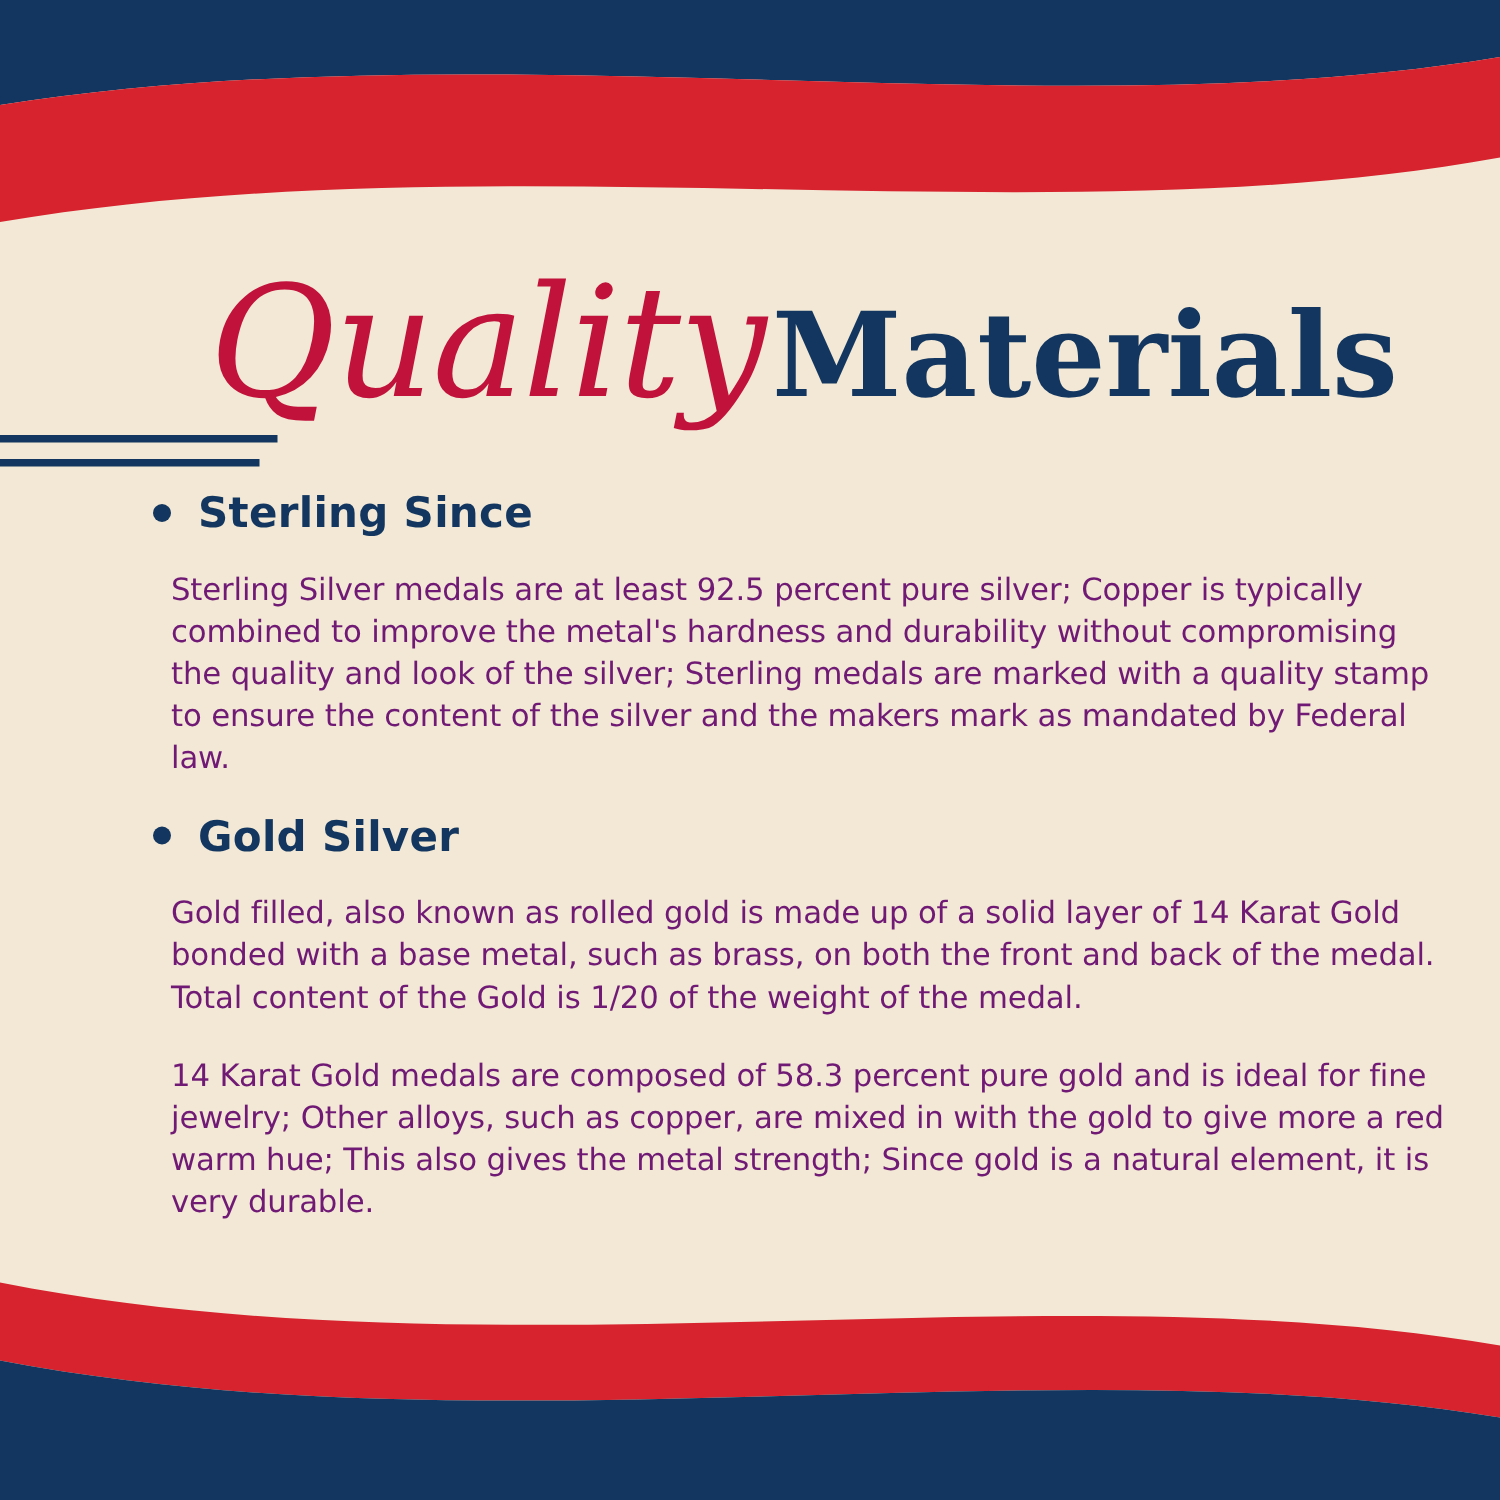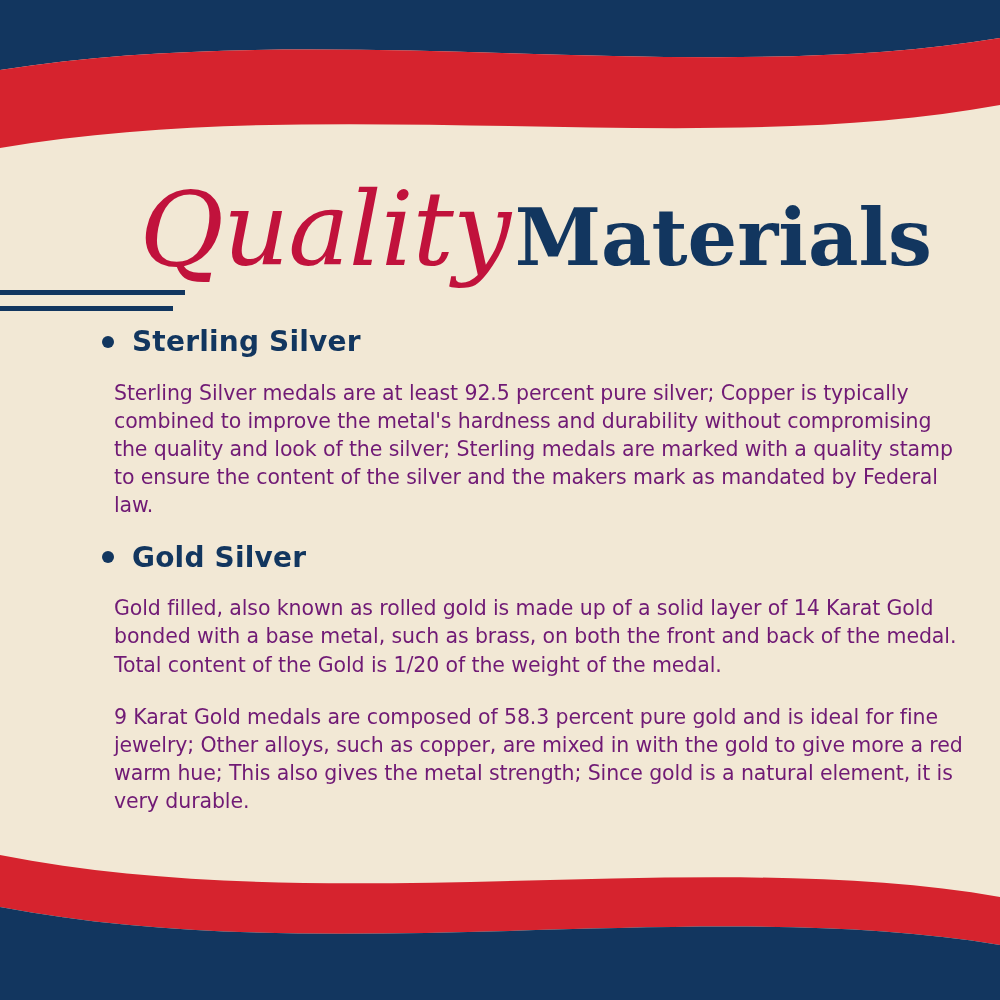--- a/index.html
+++ b/index.html
@@ -152,31 +152,31 @@
       <span class="word-script">Quality</span>
       <span class="word-bold">Materials</span>
     </div>
   </div>
 
   <div class="content">
 
     <div class="section sec-1">
       <div class="sec-heading">
         <span class="bullet"></span>
-        <span class="sec-title">Sterling Silver</span>
+        <span class="sec-title">Sterling Since</span>
       </div>
       <p class="sec-body">Sterling Silver medals are at least 92.5 percent pure silver; Copper is typically combined to improve the metal's hardness and durability without compromising the quality and look of the silver; Sterling medals are marked with a quality stamp to ensure the content of the silver and the makers mark as mandated by Federal law.</p>
     </div>
 
     <div class="section sec-2">
       <div class="sec-heading">
         <span class="bullet"></span>
         <span class="sec-title">Gold Silver</span>
       </div>
       <p class="sec-body">Gold filled, also known as rolled gold is made up of a solid layer of 14 Karat Gold bonded with a base metal, such as brass, on both the front and back of the medal. Total content of the Gold is 1/20 of the weight of the medal.</p>
     </div>
 
     <div class="section sec-3">
-      <p class="sec-body">9 Karat Gold medals are composed of 58.3 percent pure gold and is ideal for fine jewelry; Other alloys, such as copper, are mixed in with the gold to give more a red warm hue; This also gives the metal strength; Since gold is a natural element, it is very durable.</p>
+      <p class="sec-body">14 Karat Gold medals are composed of 58.3 percent pure gold and is ideal for fine jewelry; Other alloys, such as copper, are mixed in with the gold to give more a red warm hue; This also gives the metal strength; Since gold is a natural element, it is very durable.</p>
     </div>
 
   </div>
 </div>
 
 </body></html>

